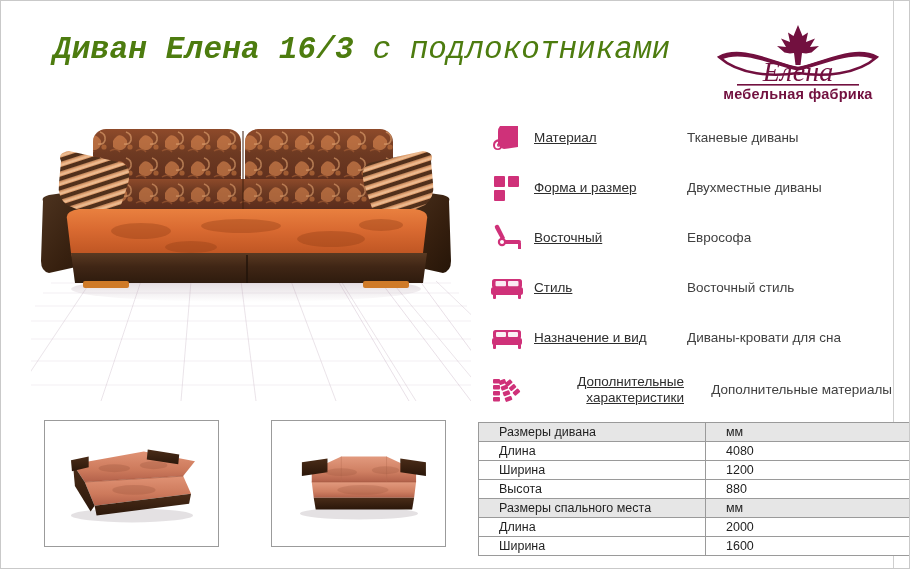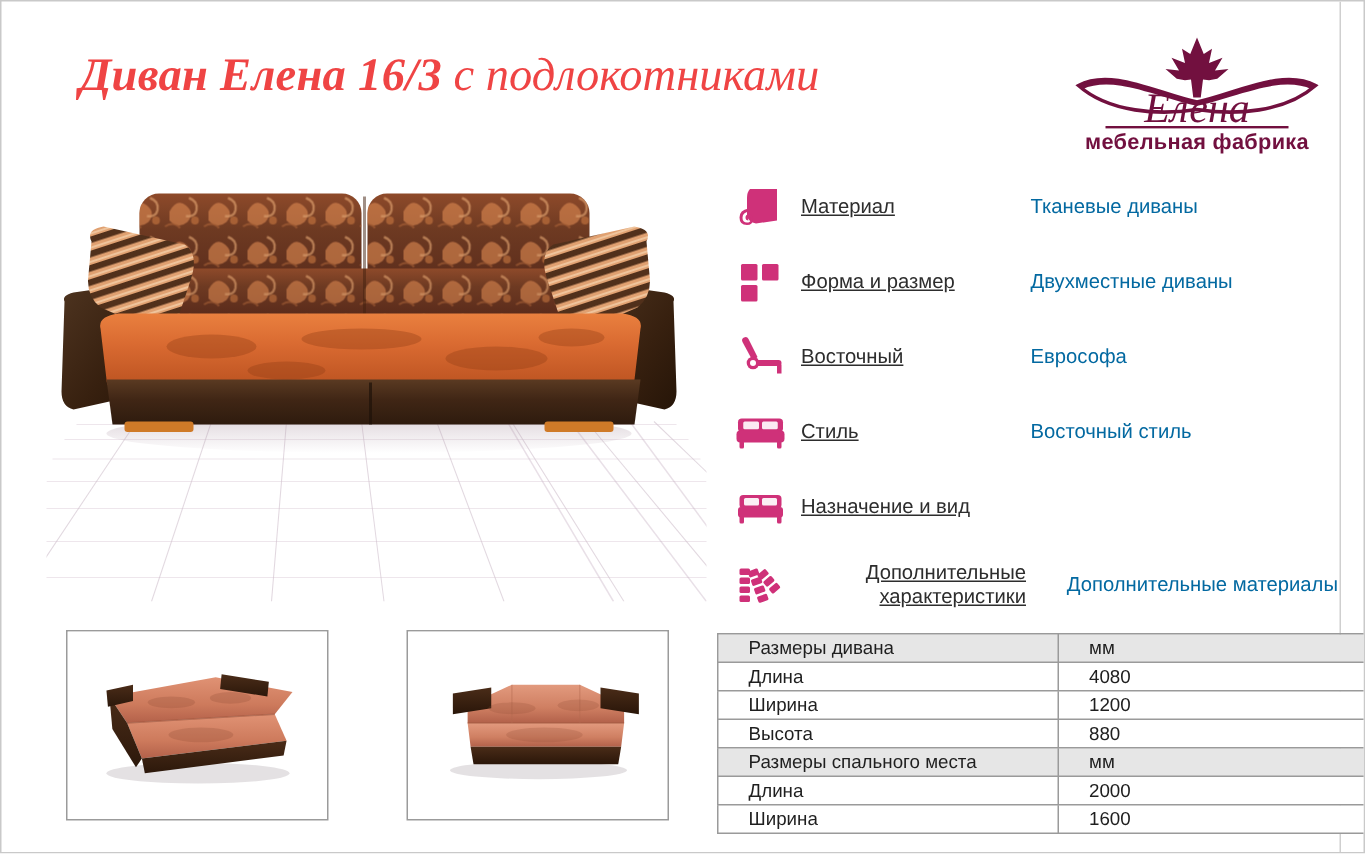--- a/index.html
+++ b/index.html
@@ -13,22 +13,22 @@
     width:910px;height:569px;
     background:#fff;
     overflow:hidden;
     box-sizing:border-box;
     border:1px solid #c9c9c9;
   }
 
   
   #title{
     position:absolute;left:52px;top:26px;width:640px;height:46px;
-    font-family:Liberation Serif, serif;
-    font-size:31px;line-height:46px;color:#ef4444;white-space:nowrap;
+    font-family:Liberation Mono, monospace;
+    font-size:31px;line-height:46px;color:#4d7c0f;white-space:nowrap;
   }
   #title .strong{font-weight:bold;font-style:italic;letter-spacing:.2px;}
   #title .light{font-weight:normal;font-style:italic;}
 
   
   #logo{position:absolute;left:706px;top:18px;width:182px;height:84px;}
   #logo svg{display:block;width:182px;height:84px;}
 
   
   #photo{position:absolute;left:30px;top:100px;width:440px;height:300px;}
@@ -55,21 +55,21 @@
   }
   .spec-ico svg{display:block;width:34px;height:34px;}
   .spec-label{
     position:absolute;left:44px;top:50%;transform:translateY(-50%);
     width:150px;
     font-size:13.5px;line-height:16px;color:#2d2d2d;text-decoration:underline;
   }
   .spec-value{
     position:absolute;left:197px;top:50%;transform:translateY(-50%);
     width:205px;
-    font-size:13.5px;line-height:16px;color:#0369a1;
+    font-size:13.5px;line-height:16px;color:#404040;
   }
 
   
   #vrule{position:absolute;left:892px;top:0;width:1px;height:569px;background:#cfcfcf;}
 
   
   #dims{
     position:absolute;left:477px;top:421px;width:407px;
     border-collapse:collapse;
     font-size:12.5px;color:#1f1f1f;
@@ -359,20 +359,21 @@
         <svg viewBox="0 0 34 34" xmlns="http://www.w3.org/2000/svg" fill="#cf3179">
           <rect x="3" y="9" width="28" height="9" rx="2.5"></rect>
           <rect x="2" y="17" width="30" height="7" rx="2"></rect>
           <rect x="3" y="23" width="3" height="5" rx="1"></rect>
           <rect x="28" y="23" width="3" height="5" rx="1"></rect>
           <rect x="6" y="11" width="10" height="5" rx="1" fill="#fff" opacity=".92"></rect>
           <rect x="18" y="11" width="10" height="5" rx="1" fill="#fff" opacity=".92"></rect>
         </svg>
       </span>
       <span class="spec-label">Назначение и вид</span>
+      <span class="spec-value">Диваны-кровати для сна</span>
     </div>
 
     <div class="spec-row tall">
       <span class="spec-ico">
         <svg viewBox="0 0 34 34" xmlns="http://www.w3.org/2000/svg" fill="#cf3179">
           <rect x="3" y="6" width="7" height="4.4" rx="1"></rect>
           <rect x="3" y="12" width="7" height="4.4" rx="1"></rect>
           <rect x="3" y="18" width="7" height="4.4" rx="1"></rect>
           <rect x="3" y="24" width="7" height="4.4" rx="1"></rect>
           <g transform="rotate(-20 19 17)">

